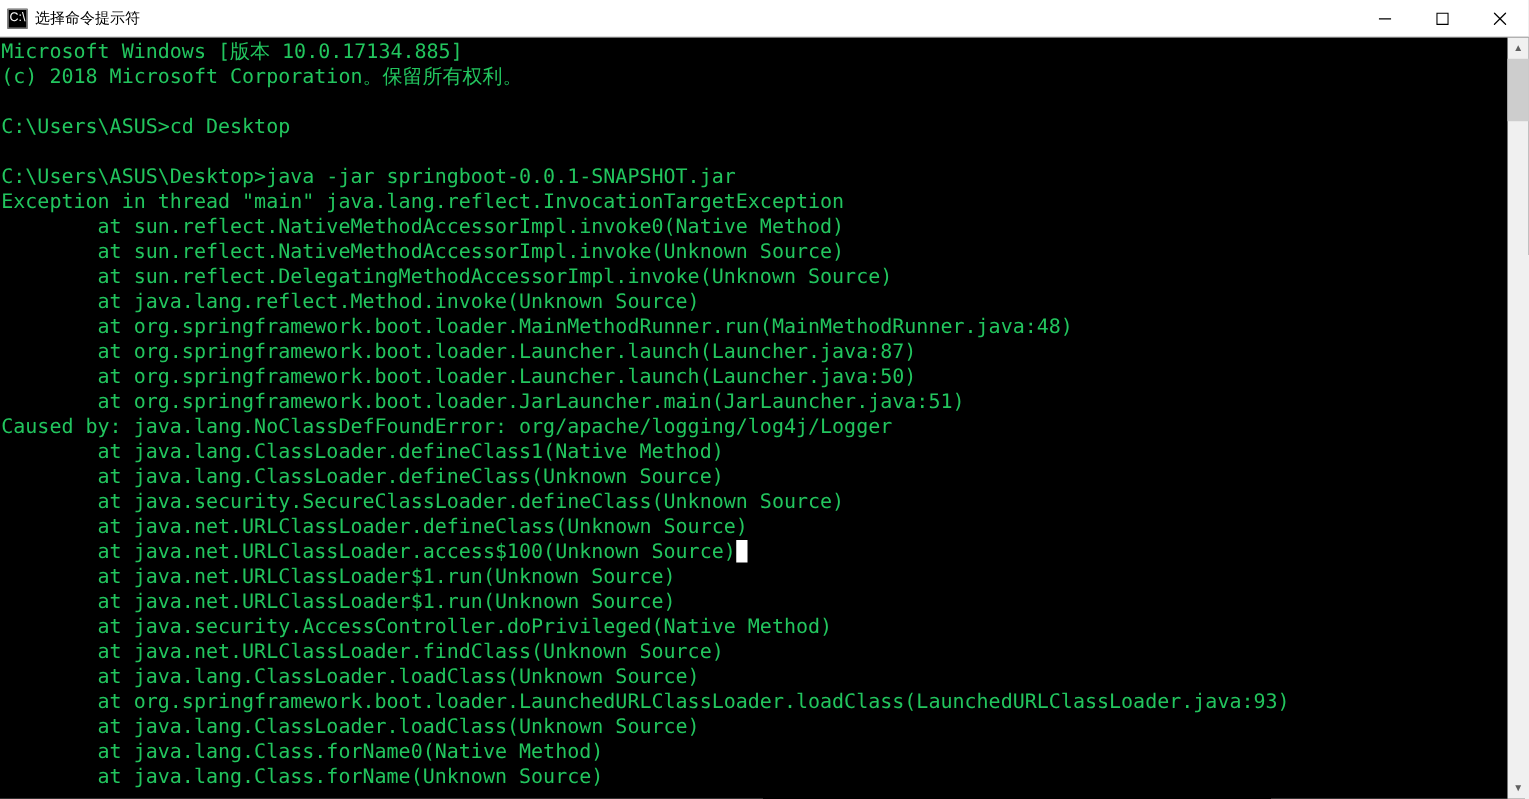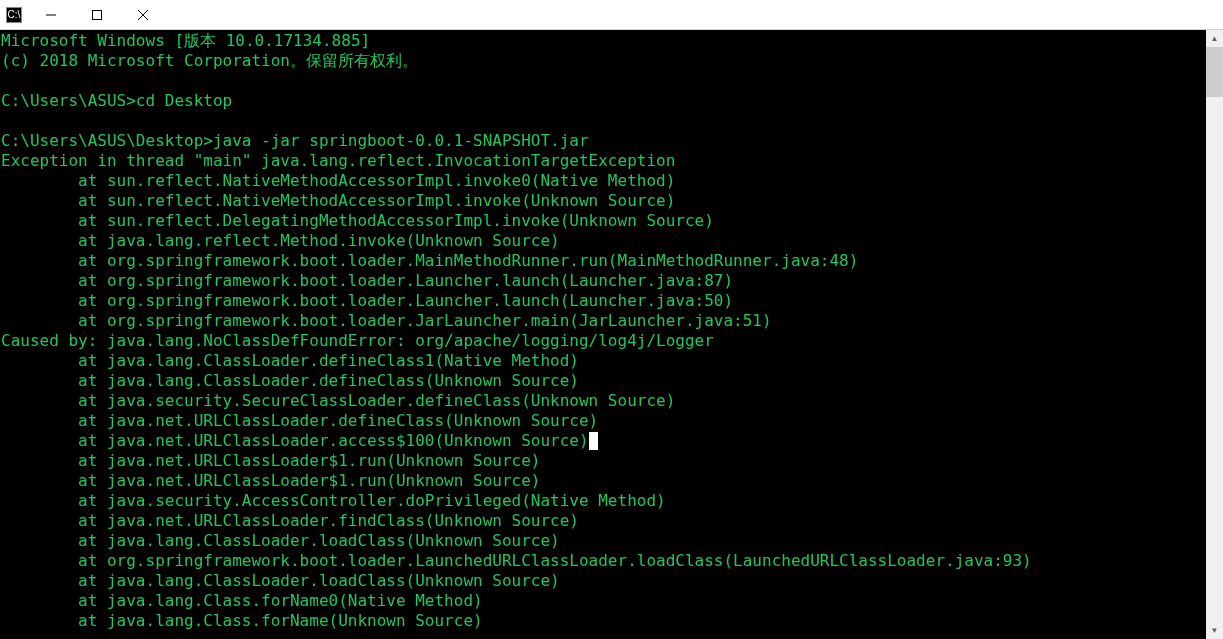--- a/index.html
+++ b/index.html
@@ -112,20 +112,21 @@
       vertical-align: text-bottom;
     }
   </style>
 </head>
 <body>
 
 <div class="title-bar">
   <div class="title-bar-icon">
     <span>C:\</span>
   </div>
+  <div class="title-text">选择命令提示符</div>
   <div class="window-controls">
     <div class="window-control">
       <svg viewBox="0 0 10 10">
           <line x1="0" y1="5" x2="10" y2="5" stroke="#000" stroke-width="1"></line>
         </svg>
     </div>
     <div class="window-control">
       <svg viewBox="0 0 10 10">
           <rect x="0.5" y="0.5" width="9" height="9" fill="none" stroke="#000" stroke-width="1"></rect>
         </svg>

